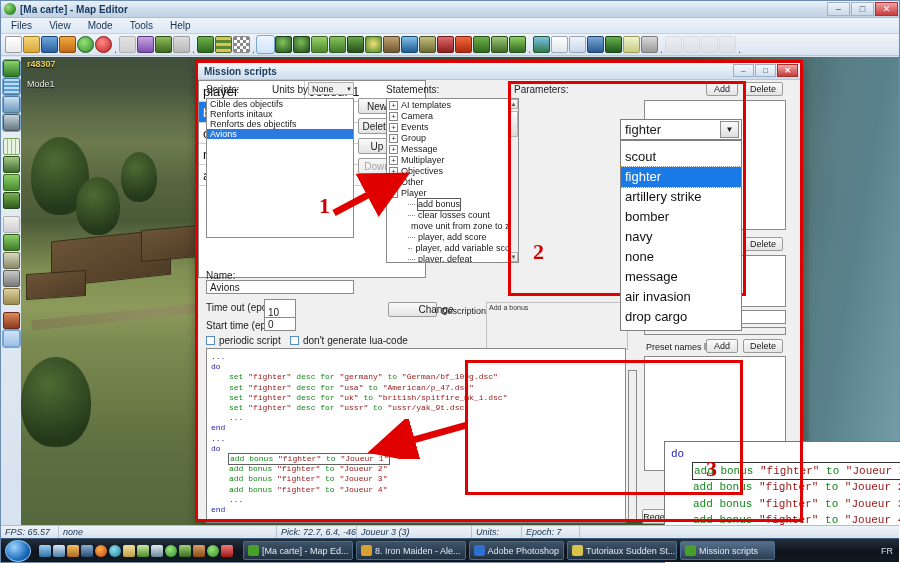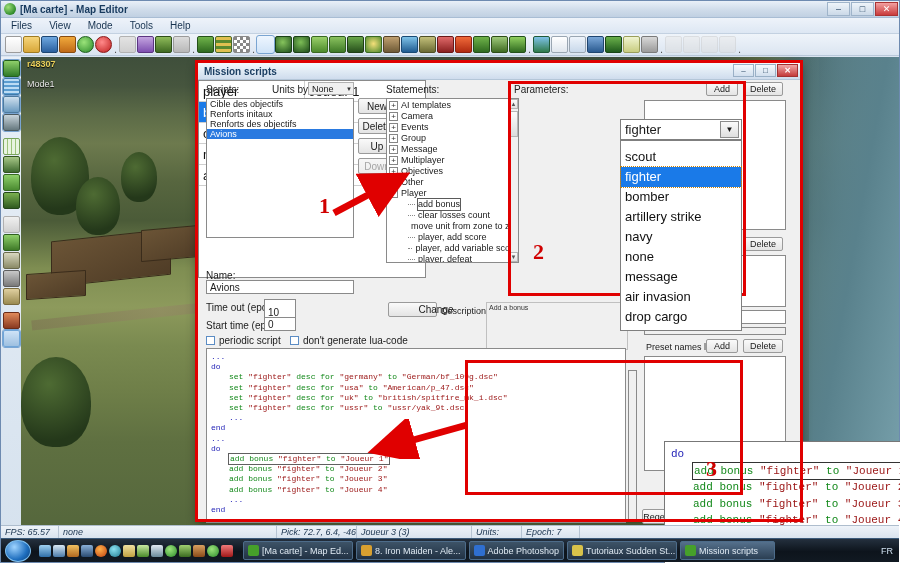--- a/index.html
+++ b/index.html
@@ -526,22 +526,22 @@
 
       <div class="panel" style="left:430px;top:290px;width:9px;height:152px;background:#f0f0f0;"></div>
 
       <div id="combo">
         <span class="cv">fighter</span>
         <span class="arrow">▼</span>
       </div>
       <div id="droplist">
           <div class="di">scout</div>
           <div class="di sel">fighter</div>
+          <div class="di">artillery strike</div>
           <div class="di">bomber</div>
-          <div class="di">artillery strike</div>
           <div class="di">navy</div>
           <div class="di">none</div>
           <div class="di">message</div>
           <div class="di">air invasion</div>
           <div class="di">drop cargo</div>
         </div>
 
       <div id="codezoom">
           <div style="padding-left: 0px; white-space: pre;"><span><span class="c-kw">do</span></span></div>
           <div style="padding-left: 22px; white-space: pre;"><span class="boxed"><span class="c-fn">add bonus </span><span class="c-str">"fighter"</span><span class="c-fn"> to </span><span class="c-str">"Joueur 1"</span></span></div>

